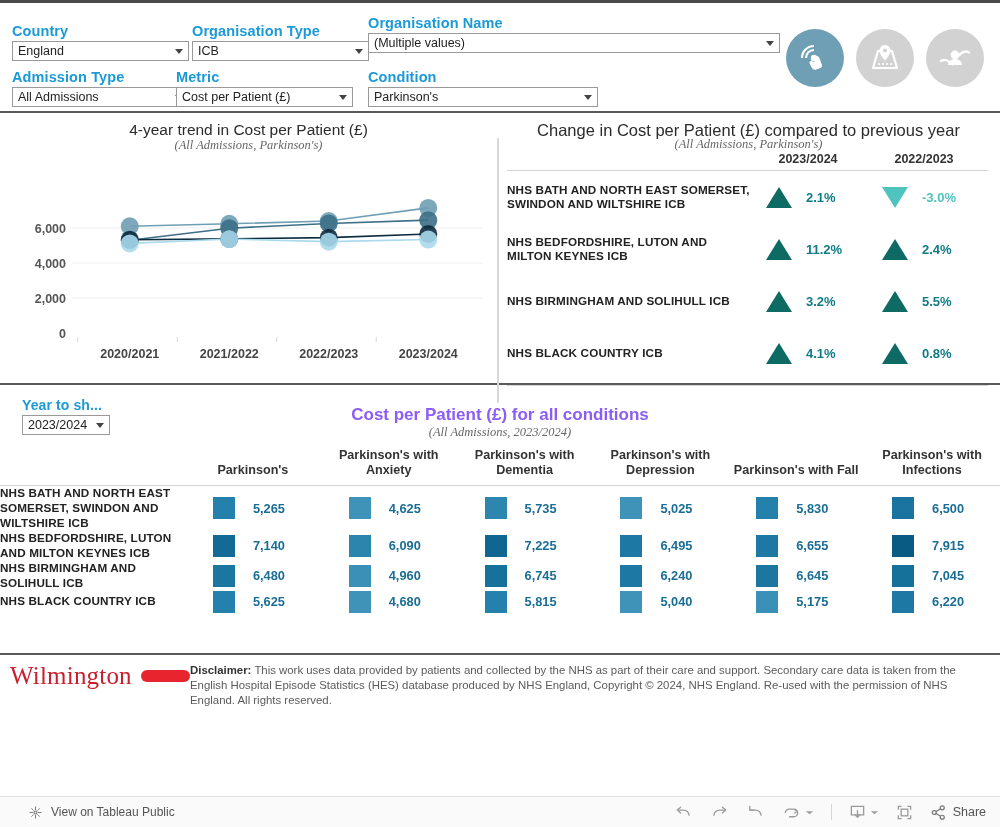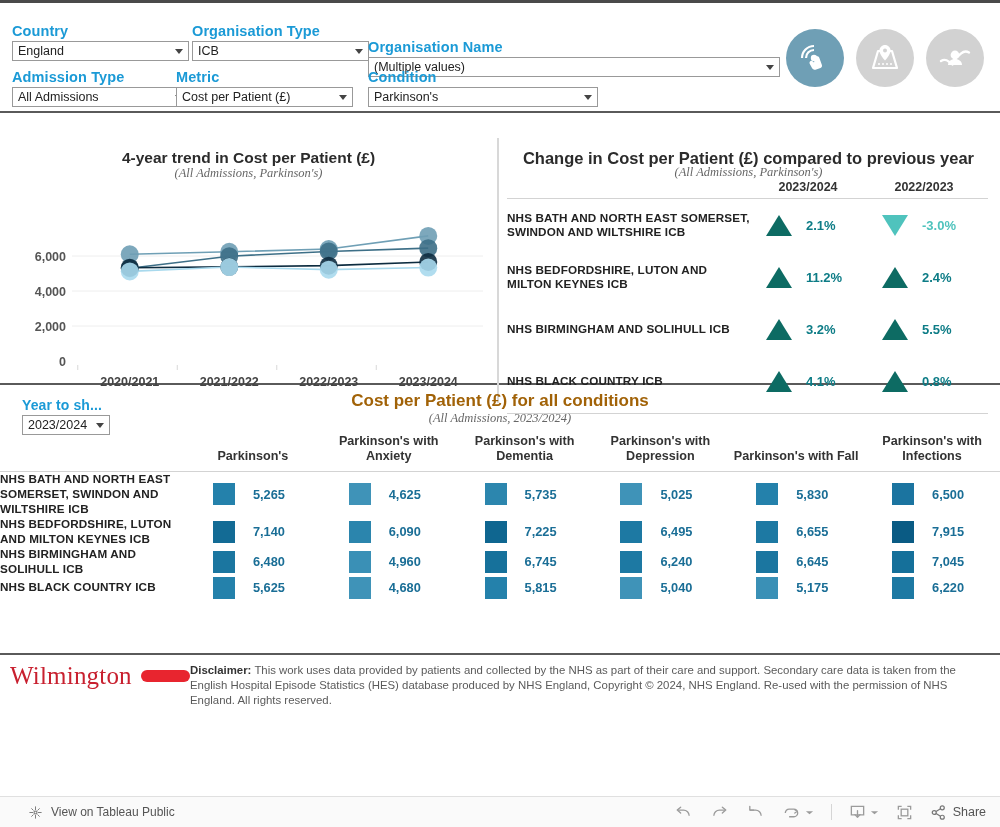--- a/index.html
+++ b/index.html
@@ -31,38 +31,38 @@
   .fselect {
     border:1px solid #999; background:#fff; height:20px;
     display:flex; align-items:center; justify-content:space-between;
     padding:0 5px 0 5px; font-size:12.5px; color:#222;
   }
   .fselect .val { white-space:nowrap; overflow:hidden; text-overflow:ellipsis; }
   .caret { width:0;height:0;border-left:4px solid transparent;border-right:4px solid transparent;border-top:5px solid #444; margin-left:6px; flex:0 0 auto;}
 
   .g-country { position:absolute; left:12px; top:20px; width:177px; }
   .g-orgtype { position:absolute; left:192px; top:20px; width:177px; }
-  .g-orgname { position:absolute; left:368px; top:36px; width:412px; }
+  .g-orgname { position:absolute; left:368px; top:12px; width:412px; }
   .g-admission{ position:absolute; left:12px; top:66px; width:177px; }
   .g-metric  { position:absolute; left:176px; top:66px; width:177px; }
   .g-condition{position:absolute; left:368px; top:66px; width:230px; }
 
   
   .navicons { position:absolute; right:16px; top:26px; display:flex; gap:12px; }
   .navcircle { width:58px;height:58px;border-radius:50%; display:flex;align-items:center;justify-content:center; }
   .navcircle.active { background:#6f9fb5; }
   .navcircle.inactive { background:#d2d2d2; }
 
   
   .mid { display:flex; height:270px; }
   .panel-left { width:497px; position:relative; border-right:0; }
   .vdiv { position:absolute; left:497px; top:138px; width:2px; height:265px; background:#d8d8d8; }
   .panel-right { width:509px; position:relative; }
 
-  .ptitle { text-align:center; font-weight:bold; font-size:15.5px; color:#2b2b2b; line-height:1.12; padding-top:8px;margin-top:28px;}
+  .ptitle { text-align:center; font-weight:normal; font-size:15.5px; color:#2b2b2b; line-height:1.12; padding-top:8px;}
   .ptitle.big { font-size:16.5px; }
   .psub { text-align:center; font-size:12.5px; color:#666; font-style:italic; font-family:"Liberation Serif", serif;}
 
   
   .chart { position:relative; width:497px; height:215px; }
   .chart svg { display:block; }
 
   
   .chg { position:relative; padding:0 12px 0 10px; }
   .chg-head { display:flex; font-size:12.5px; font-weight:bold; color:#333; }
@@ -76,21 +76,21 @@
   .tri.up { border-left:13px solid transparent; border-right:13px solid transparent; border-bottom:21px solid #0d6b63; }
   .tri.down { border-left:13px solid transparent; border-right:13px solid transparent; border-top:21px solid #4fc3bd; }
   .pct { font-size:13px; font-weight:bold; color:#0d7c86; min-width:44px; text-align:left;}
   .pct.neg { color:#4fc3bd; }
   .chg-bottom { height:1px; background:#d3d3d3; margin-top:6px; }
 
   
   .botwrap { position:relative; height:268px; }
   .yearfilter { position:absolute; left:22px; top:12px; width:88px; }
   .yearfilter .flabel { font-size:14px; }
-  .btitle { text-align:center; font-weight:bold; font-size:17px; color:#a16207; padding-top:6px;}
+  .btitle { text-align:center; font-weight:bold; font-size:17px; color:#8b5cf6; padding-top:20px;}
   .bsub { text-align:center; font-size:12.5px; color:#666; font-style:italic; font-family:"Liberation Serif", serif;}
 
   .bt { width:100%; border-collapse:collapse; margin-top:6px; table-layout:fixed;}
   .bt th { font-size:12.6px; font-weight:bold; color:#333; text-align:center; padding:2px 4px 6px 4px; vertical-align:bottom; line-height:1.2;}
   .bt th.orgcol { width:185px; }
   .bt td { padding:0; vertical-align:middle; }
   .bt .hdr-rule td { border-bottom:1px solid #d3d3d3; height:1px; padding:0;}
   .orgname { font-size:11.7px; font-weight:bold; color:#222; line-height:1.28; padding:10px 6px 10px 14px; letter-spacing:.15px;}
   .cell { display:flex; align-items:center; justify-content:center; gap:18px; }
   .swatch { width:22px; height:22px; flex:0 0 auto; }

